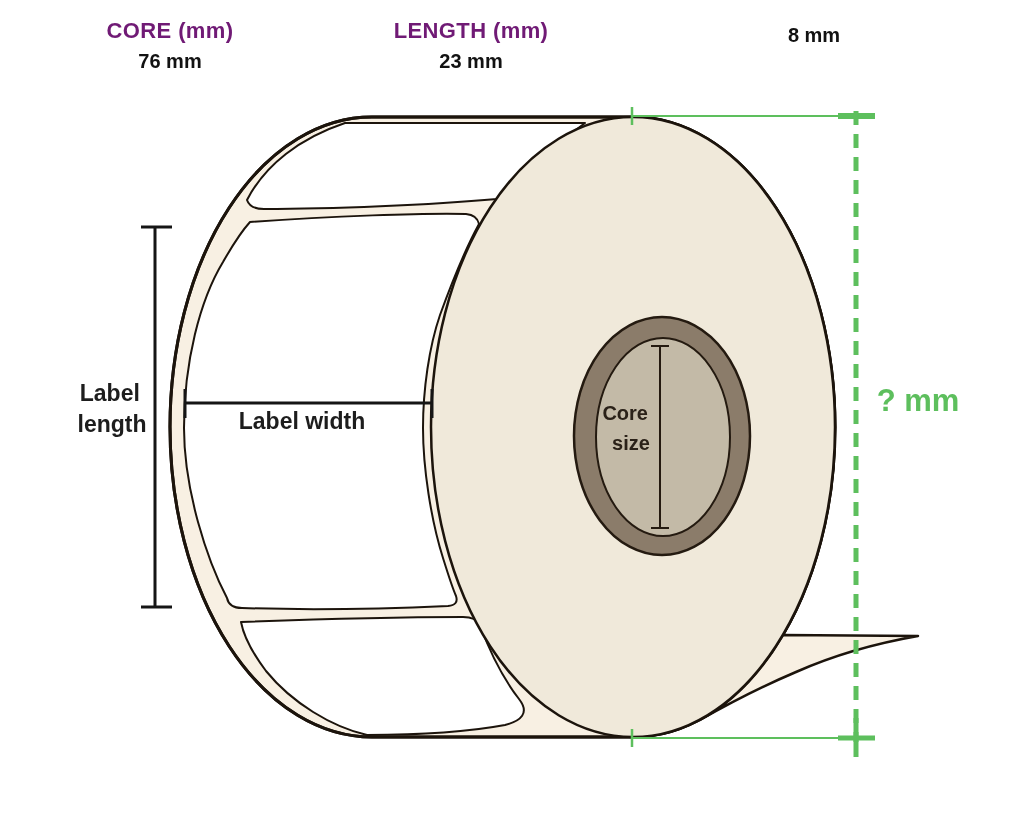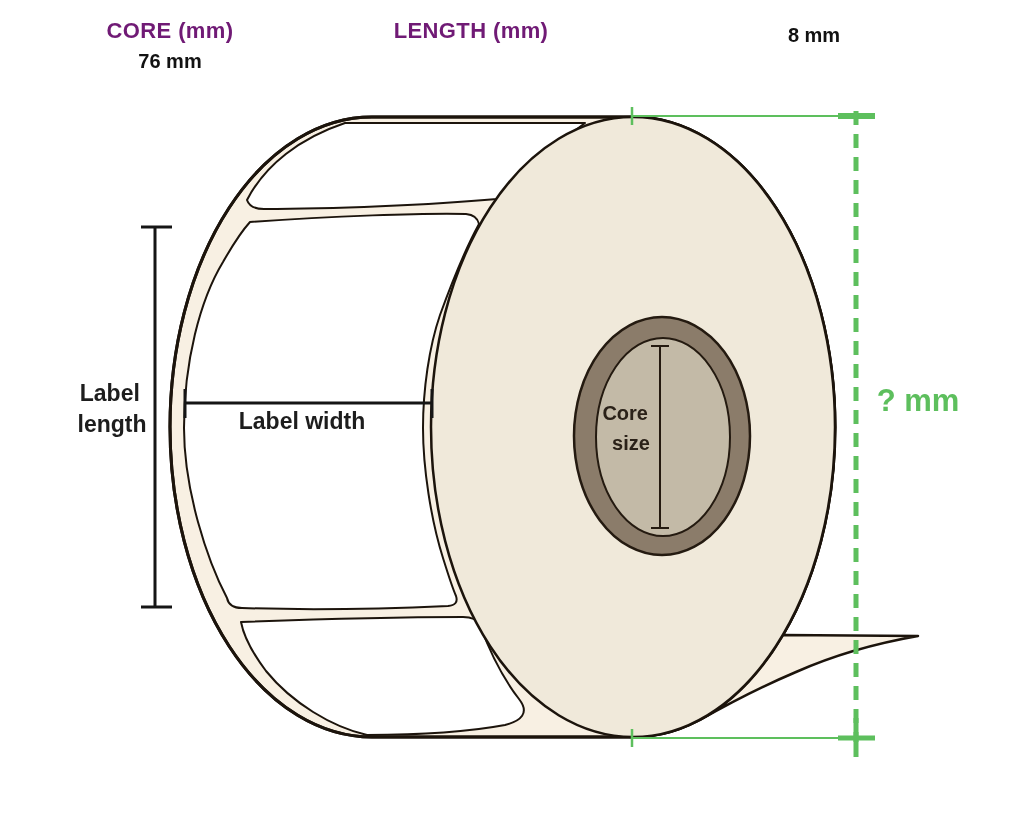--- a/index.html
+++ b/index.html
@@ -22,20 +22,21 @@
 <body>
 
 <div id="stage">
 
   <div class="hdr" id="hdr-core">
     <div class="lbl">CORE (mm)</div>
     <div class="val">76 mm</div>
   </div>
   <div class="hdr" id="hdr-width">
     <div class="lbl">LENGTH (mm)</div>
+    <div class="val">23 mm</div>
   </div>
   <div class="hdr" id="hdr-length">
     <div class="val">8 mm</div>
   </div>
 
   <svg width="1024" height="834" viewBox="0 0 1024 834">
 
     <path d="M 372 117 L 633 117 A 202 310 0 0 1 835 427 A 202 310 0 0 1 633 737 L 372 737 A 202 310 0 0 1 170 427 A 202 310 0 0 1 372 117 Z" fill="#f8f0e3" stroke="#1c140c" stroke-width="3" stroke-linejoin="round"></path>
 
     <path d="M 345 123 L 585 123 C 566 136 552 151 543 165 C 528 185 513 196 497 199 C 430 205 330 209 264 209 Q 250 209 247 200 C 265 165 300 138 345 123 Z" fill="#ffffff" stroke="#1c140c" stroke-width="2" stroke-linejoin="round"></path>

